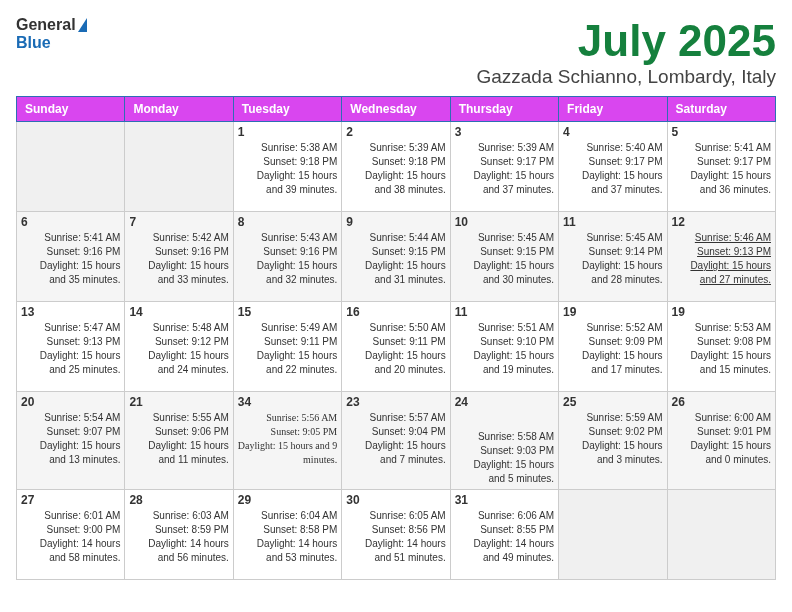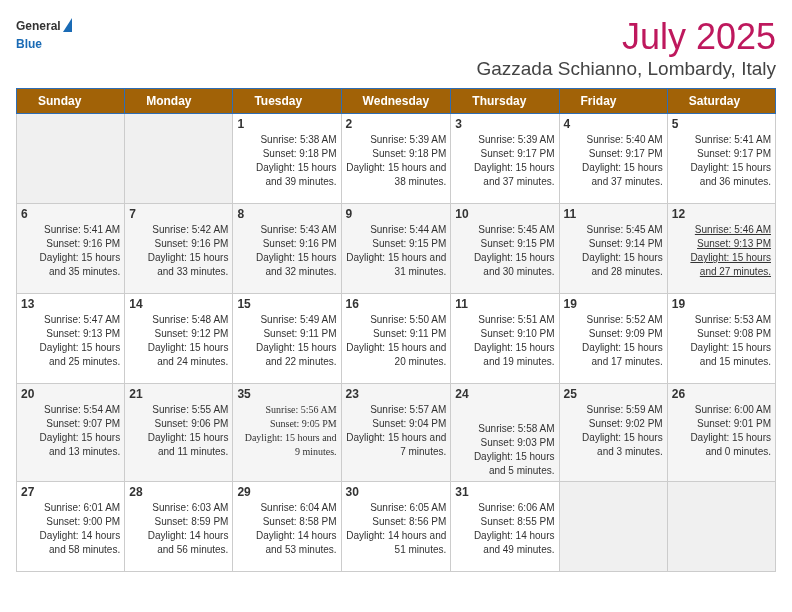--- a/index.html
+++ b/index.html
@@ -15,45 +15,45 @@
       justify-content: space-between;
       align-items: flex-start;
       margin-bottom: 8px;
     }
     .logo {
       display: flex;
       flex-direction: column;
       align-items: flex-start;
     }
     .logo-text {
-      font-size: 12px;
+      font-size: 16px;
       font-weight: bold;
       color: #333;
       line-height: 1.1;
       text-align: right;
     }
     .title-block { text-align: right; }
     .month-title {
-      font-size: 36px;
-      font-weight: normal;
-      color: #be185d;
+      font-size: 44px;
+      font-weight: bold;
+      color: #15803d;
     }
     .subtitle {
       font-size: 19px;
       color: #444;
     }
     table {
       width: 100%;
       border-collapse: collapse;
       font-size: 11px;
     }
     thead tr th {
-      background: #a16207;
+      background: #d946ef;
       color: #fff;
-      padding: 5px 21px;
+      padding: 5px 8px;
       text-align: left;
       font-size: 12px;
       font-weight: bold;
       border: 1px solid #2e6db4;
     }
     tbody tr td {
       border: 1px solid #ccc;
       vertical-align: top;
       padding: 3px 4px;
       min-height: 80px;
@@ -239,21 +239,21 @@
 Sunset: 9:07 PM
 Daylight: 15 hours and 13 minutes.</div>
         </td>
         <td>
           <span class="day-num">21</span>
           <div class="day-info" style="white-space: pre-line;">Sunrise: 5:55 AM
 Sunset: 9:06 PM
 Daylight: 15 hours and 11 minutes.</div>
         </td>
         <td>
-          <span class="day-num">35</span>
+          <span class="day-num">34</span>
           <div class="day-info" style="white-space: pre-line; font-family: Liberation Serif, serif;">Sunrise: 5:56 AM
 Sunset: 9:05 PM
 Daylight: 15 hours and 9 minutes.</div>
         </td>
         <td>
           <span class="day-num">23</span>
           <div class="day-info" style="white-space: pre-line;">Sunrise: 5:57 AM
 Sunset: 9:04 PM
 Daylight: 15 hours and 7 minutes.</div>
         </td>

